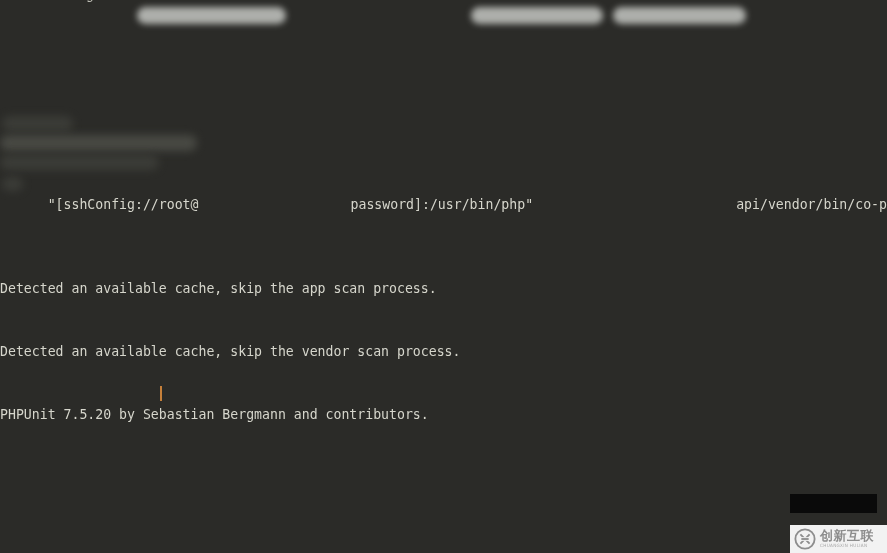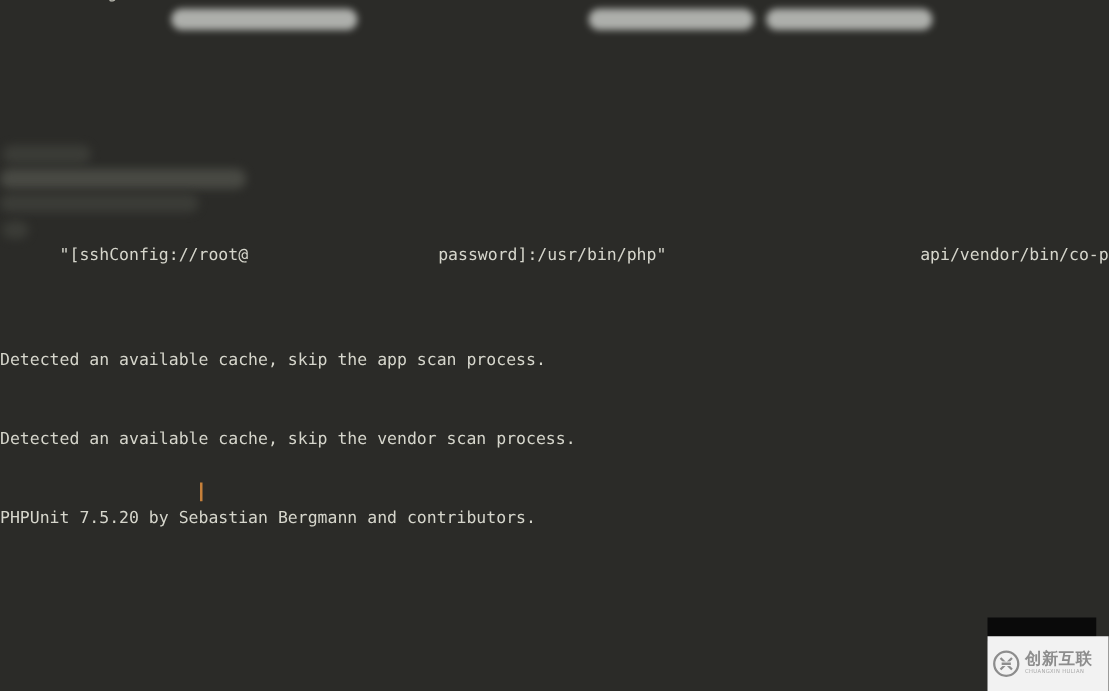--- a/index.html
+++ b/index.html
@@ -72,21 +72,21 @@
     filter: blur(4px);
     opacity: .95;
   }
 
   
   #watermark {
     position: absolute;
     right: 0;
     bottom: 0;
     width: 97px;
-    height: 44px;
+    height: 28px;
     background: #f2f2f2;
     display: flex;
     align-items: center;
     gap: 4px;
     padding: 0 4px;
   }
   #wm-logo {
     width: 22px;
     height: 22px;
     flex: 0 0 22px;

